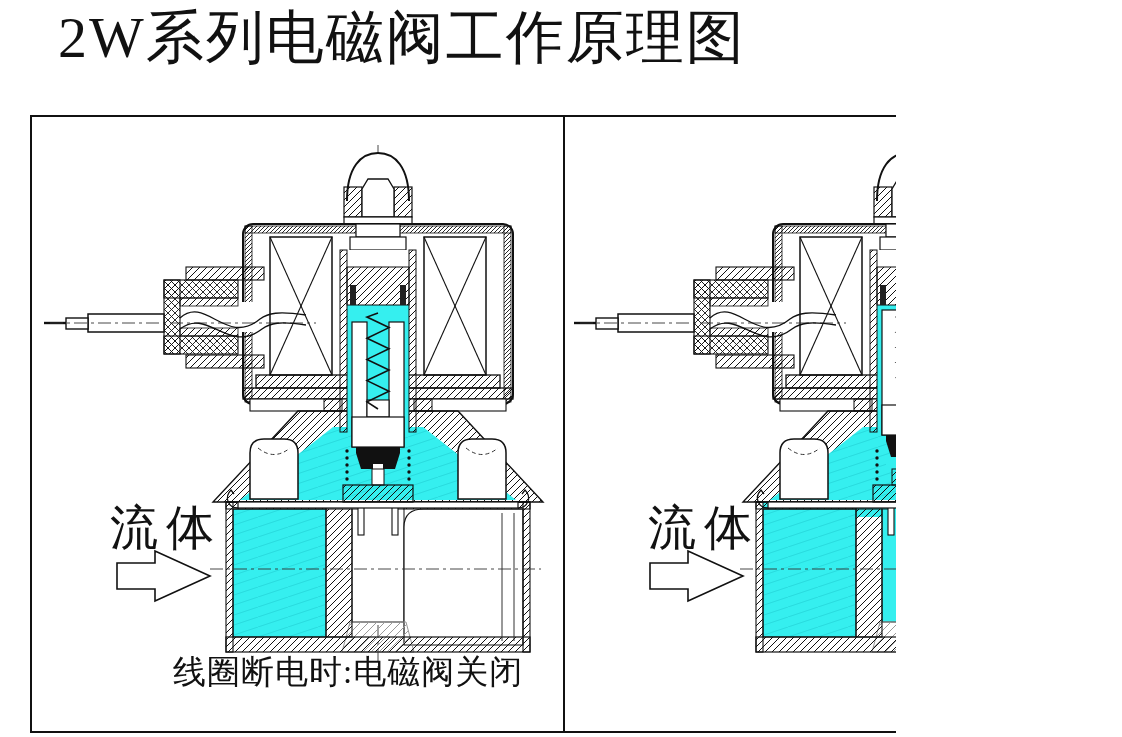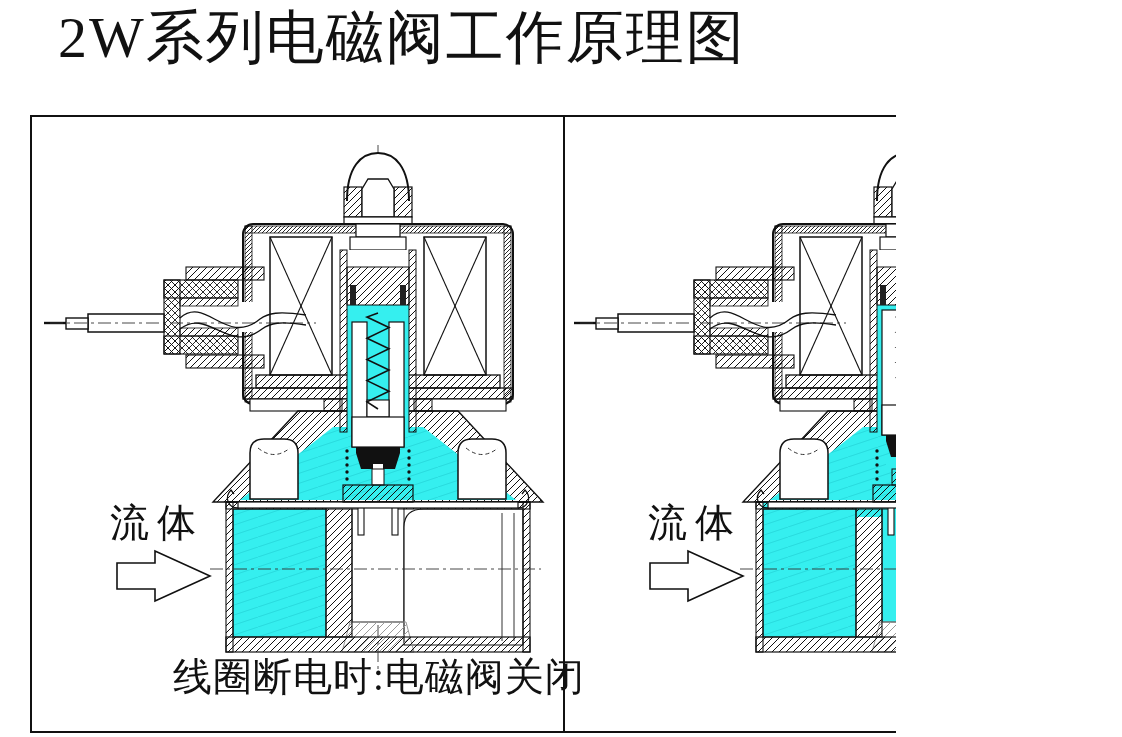--- a/index.html
+++ b/index.html
@@ -2,24 +2,24 @@
 <html><head>
 <meta charset="utf-8">
 <style>
   html,body{margin:0;padding:0;background:#fff;}
   .page{position:relative;width:896px;height:737px;background:#fff;overflow:hidden;
         font-family:"Liberation Serif","DejaVu Serif",serif;color:#111;}
   .title{position:absolute;left:58px;top:0px;font-size:58px;line-height:1.3;
          letter-spacing:2px;white-space:nowrap;}
   .diagram-box{position:absolute;left:30px;top:115px;width:1061px;height:614px;
                border:2px solid #111;background:#fff;}
-  .fluid-label{position:absolute;font-size:39px;letter-spacing:8px;white-space:nowrap;}
+  .fluid-label{position:absolute;font-size:48px;letter-spacing:8px;white-space:nowrap;}
   .fluid-label.left{left:110px;top:496px;}
   .fluid-label.right{left:648px;top:496px;}
-  .caption{position:absolute;font-size:39px;letter-spacing:1px;white-space:nowrap;top:650px;}
+  .caption{position:absolute;font-size:33px;letter-spacing:1px;white-space:nowrap;top:650px;}
   .caption.left{left:173px;}
   .caption.right{left:713px;}
   svg{display:block;}
   .dd{stroke:#333;stroke-width:0.9;stroke-dasharray:13 4 3 4;fill:none;}
 </style>
 </head>
 <body>
 
 <div class="page">
   <div class="title">2W系列电磁阀工作原理图</div>

